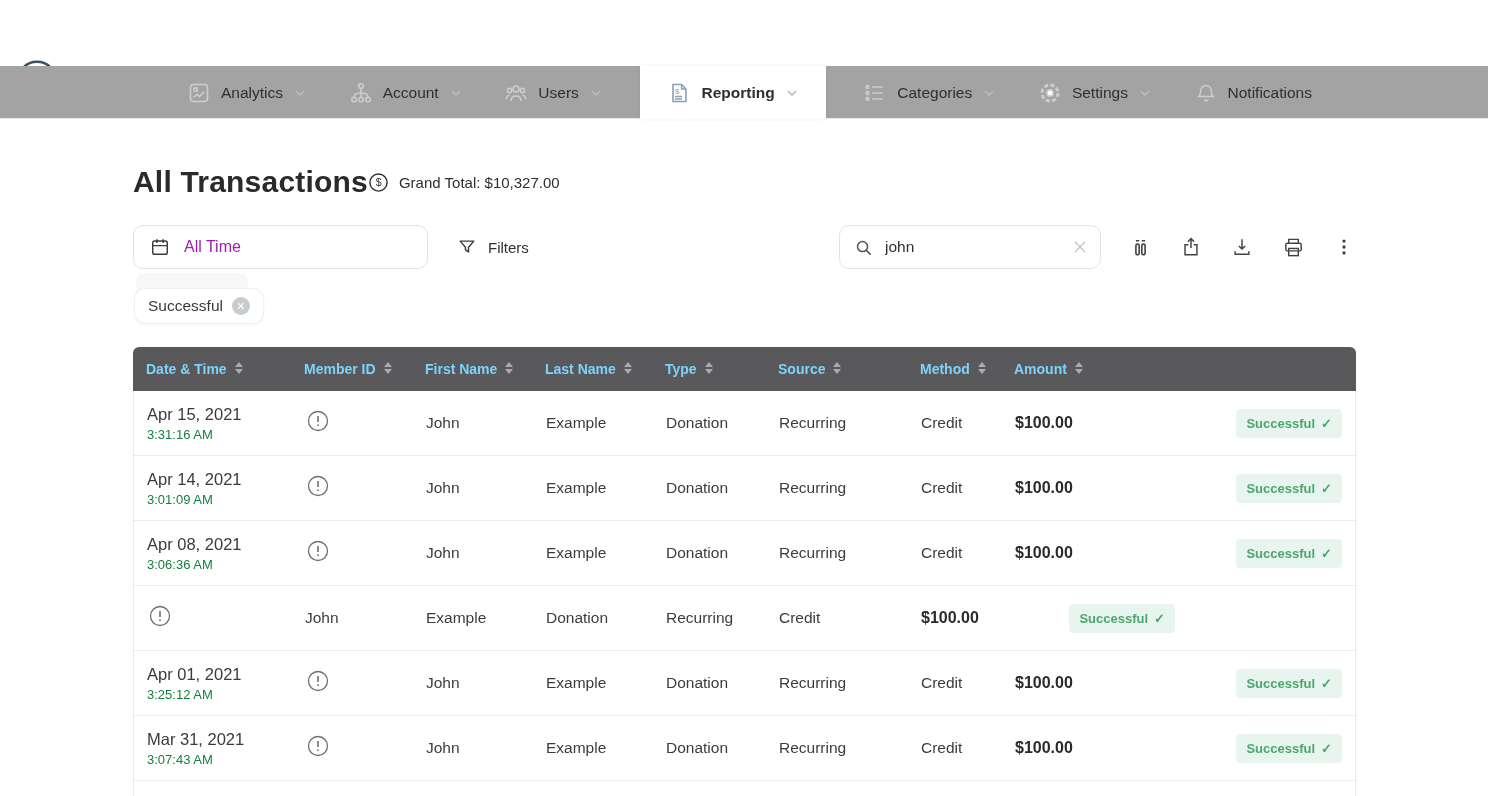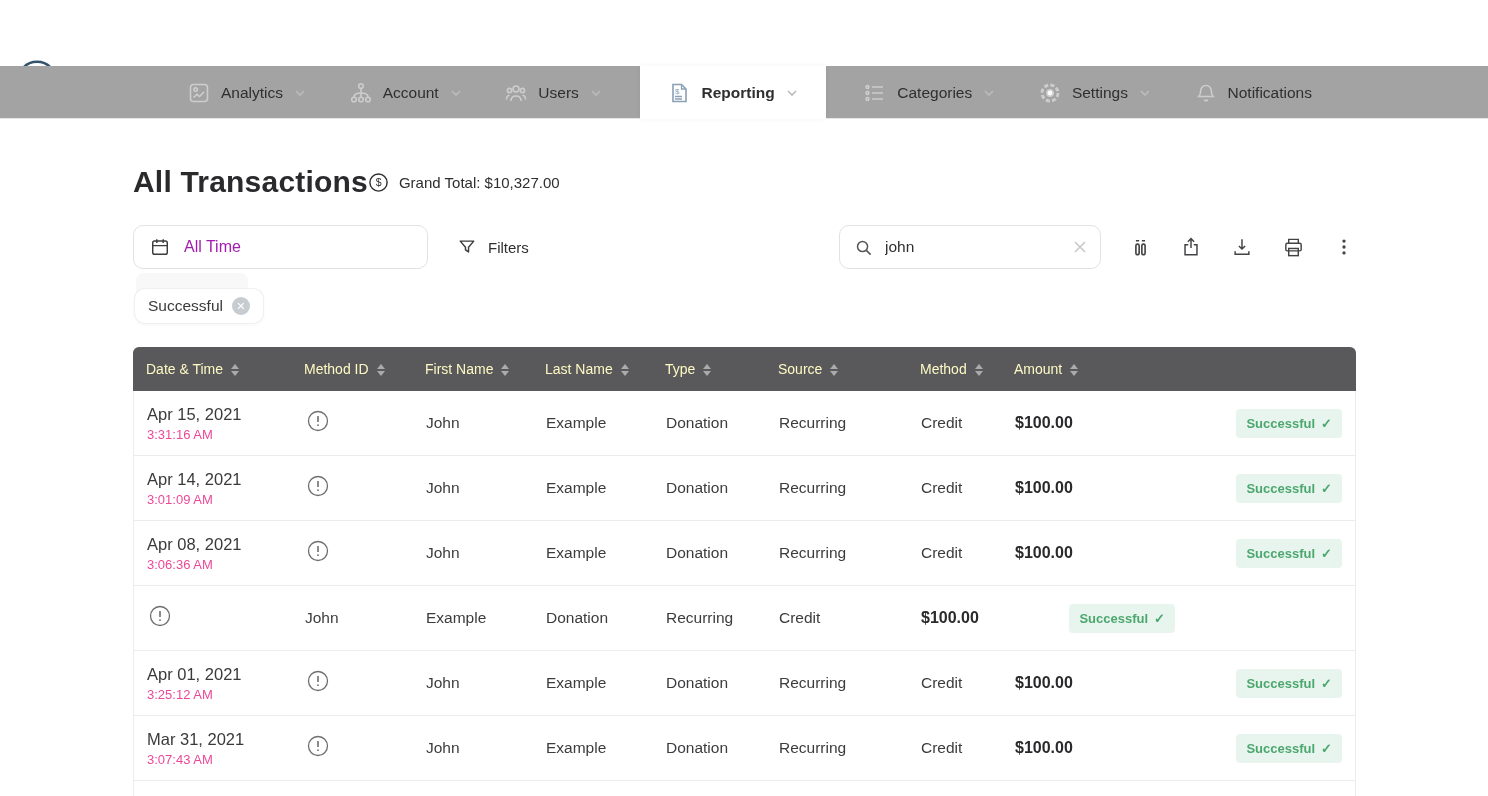--- a/index.html
+++ b/index.html
@@ -67,26 +67,26 @@
   .chip-close { width:18px; height:18px; border-radius:50%; background:#c7ccd1; color:#fff;
                 font-size:11px; line-height:18px; text-align:center; cursor:pointer; }
 
   
   .table { margin-top:22px; border-left:1px solid #ececec; border-right:1px solid #ececec;
            border-radius:7px 7px 0 0; }
   .tr, .thead { display:grid;
     grid-template-columns:158px 121px 120px 120px 113px 142px 94px 160px 1fr;
     padding:0 13px; align-items:center; }
   .thead { height:44px; background:#59595b; border-radius:6px 6px 0 0; margin:0 -1px; }
-  .th { display:flex; align-items:flex-end; gap:7px; color:#fef9c3; font-size:14px; font-weight:normal; cursor:pointer; }
+  .th { display:flex; align-items:flex-start; gap:7px; color:#7dd3fc; font-size:14px; font-weight:bold; cursor:pointer; }
   .th .sort-icon { display:flex; color:#ababad; }
   .tr { height:65px; border-bottom:1px solid #ececec; background:#fff; }
   .td { font-size:15.5px; color:#3c3c3e; }
   .td-date .date { display:block; font-size:16.5px; color:#3a3a3c; }
-  .td-date .time { display:block; font-size:13px; color:#ec4899; margin-top:3px; }
+  .td-date .time { display:block; font-size:13px; color:#15803d; margin-top:3px; }
   .info-icon { width:24px; height:24px; color:#6e6e71; display:inline-flex; cursor:pointer; margin-left:1px; }
   .td-amount { font-size:16px; font-weight:bold; color:#2a2a2c; }
   .td-status { display:flex; justify-content:flex-end; }
   .badge { background:#e8f5ee; color:#4ca76f; font-size:13px; font-weight:bold;
            border-radius:4px; padding:7px 10px; display:inline-flex; gap:6px; align-items:center; }
   .partial-row { height:40px; background:#fff; }
 </style>
 </head>
 <body>
 
@@ -323,21 +323,21 @@
       <div class="th">
         <span>Date &amp; Time</span>
         <span class="sort-icon">
             <svg width="10" height="14" viewBox="0 0 10 14" fill="currentColor">
               <path d="M5 1 L9 6 H1 z"></path>
               <path d="M1 8 H9 L5 13 z"></path>
             </svg>
           </span>
       </div>
       <div class="th">
-        <span>Method ID</span>
+        <span>Member ID</span>
         <span class="sort-icon">
             <svg width="10" height="14" viewBox="0 0 10 14" fill="currentColor">
               <path d="M5 1 L9 6 H1 z"></path>
               <path d="M1 8 H9 L5 13 z"></path>
             </svg>
           </span>
       </div>
       <div class="th">
         <span>First Name</span>
         <span class="sort-icon">

